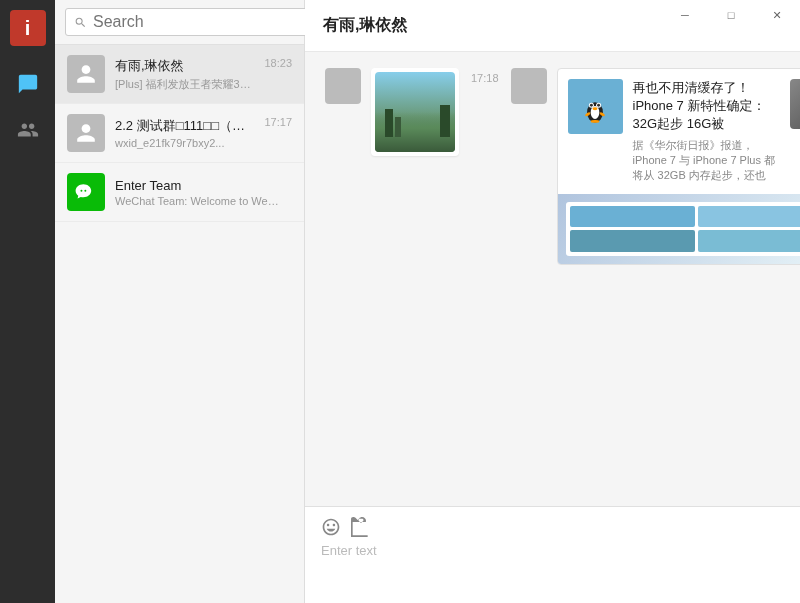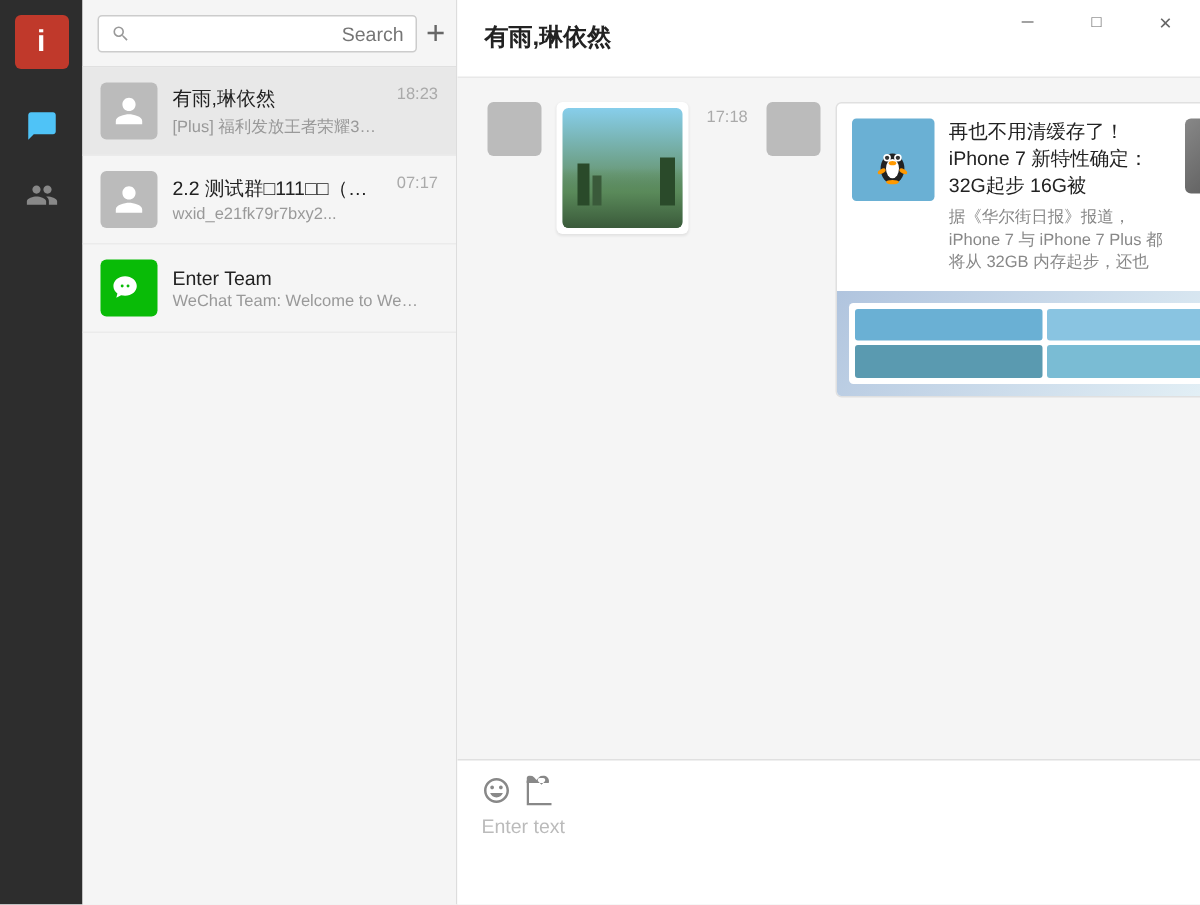--- a/index.html
+++ b/index.html
@@ -56,21 +56,21 @@
       display: flex;
       align-items: center;
       background: white;
       border: 1px solid #ccc;
       border-radius: 3px;
       padding: 4px 8px;
       gap: 6px;
     }
     .search-input-wrap input {
       border: none; outline: none; background: transparent;
-      font-size: 13px; color: #555; flex: 1; text-align: right;
+      font-size: 16px; color: #555; flex: 1;
     }
     .add-btn {
       width: 28px; height: 28px;
       background: none; border: none;
       font-size: 22px; color: #666;
       cursor: pointer;
       display: flex; align-items: center; justify-content: center;
     }
     .contact-list { flex: 1; overflow-y: auto; }
     .contact-item {
@@ -291,21 +291,21 @@
       <div class="contact-item">
         <div class="contact-avatar">
           <svg viewBox="0 0 24 24" fill="white" width="22" height="22">
               <path d="M12 12c2.7 0 4.8-2.1 4.8-4.8S14.7 2.4 12 2.4 7.2 4.5 7.2 7.2 9.3 12 12 12zm0 2.4c-3.2 0-9.6 1.6-9.6 4.8v2.4h19.2v-2.4c0-3.2-6.4-4.8-9.6-4.8z"></path>
             </svg>
         </div>
         <div class="contact-info">
           <div class="contact-name">2.2 测试群□111□□（）test gr...</div>
           <div class="contact-preview">wxid_e21fk79r7bxy2...</div>
         </div>
-        <div class="contact-time">07:17</div>
+        <div class="contact-time">17:17</div>
       </div>
 
       <div class="contact-item">
         <div class="contact-avatar wechat">
           <svg viewBox="0 0 40 40" fill="white" width="26" height="26">
             <path d="M16 8C9.37 8 4 12.48 4 18c0 3.09 1.6 5.86 4.12 7.72L7 30l4.9-2.45C13.2 27.82 14.56 28 16 28c6.63 0 12-4.48 12-10S22.63 8 16 8zm-3 11.5a1.5 1.5 0 1 1 0-3 1.5 1.5 0 0 1 0 3zm6 0a1.5 1.5 0 1 1 0-3 1.5 1.5 0 0 1 0 3z"></path>
           </svg>
         </div>
         <div class="contact-info">
           <div class="contact-name">Enter Team</div>

